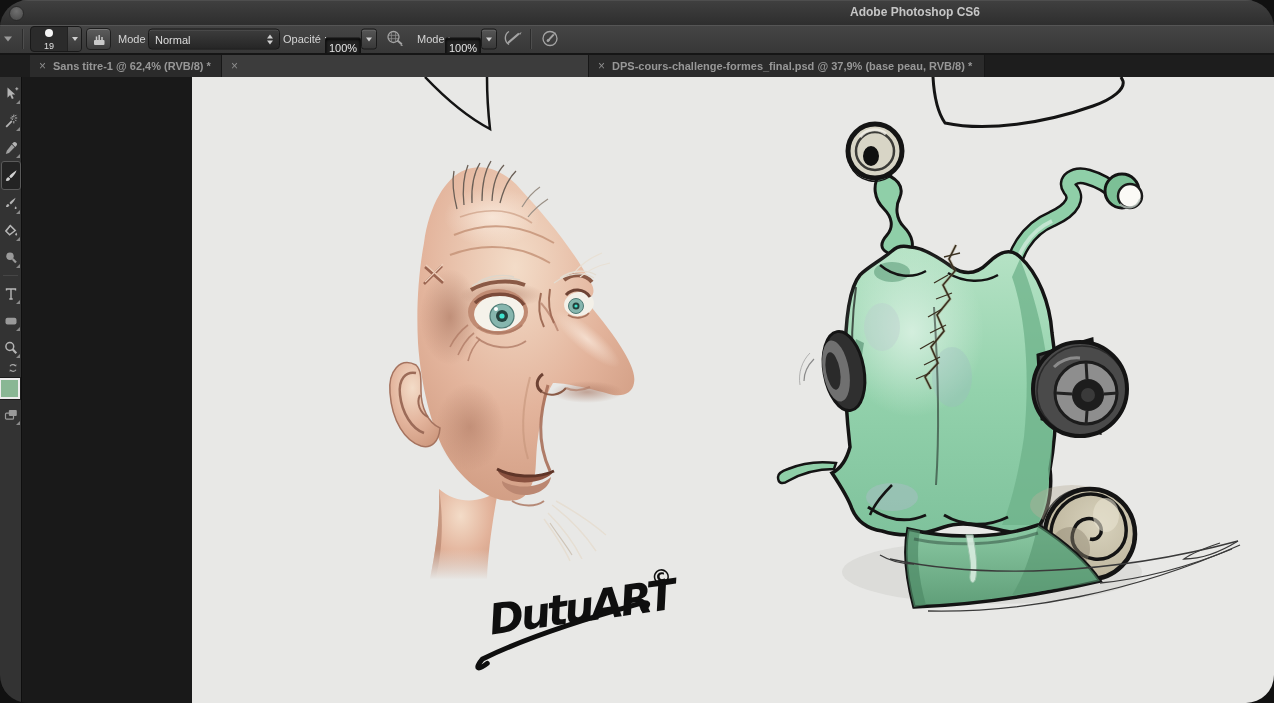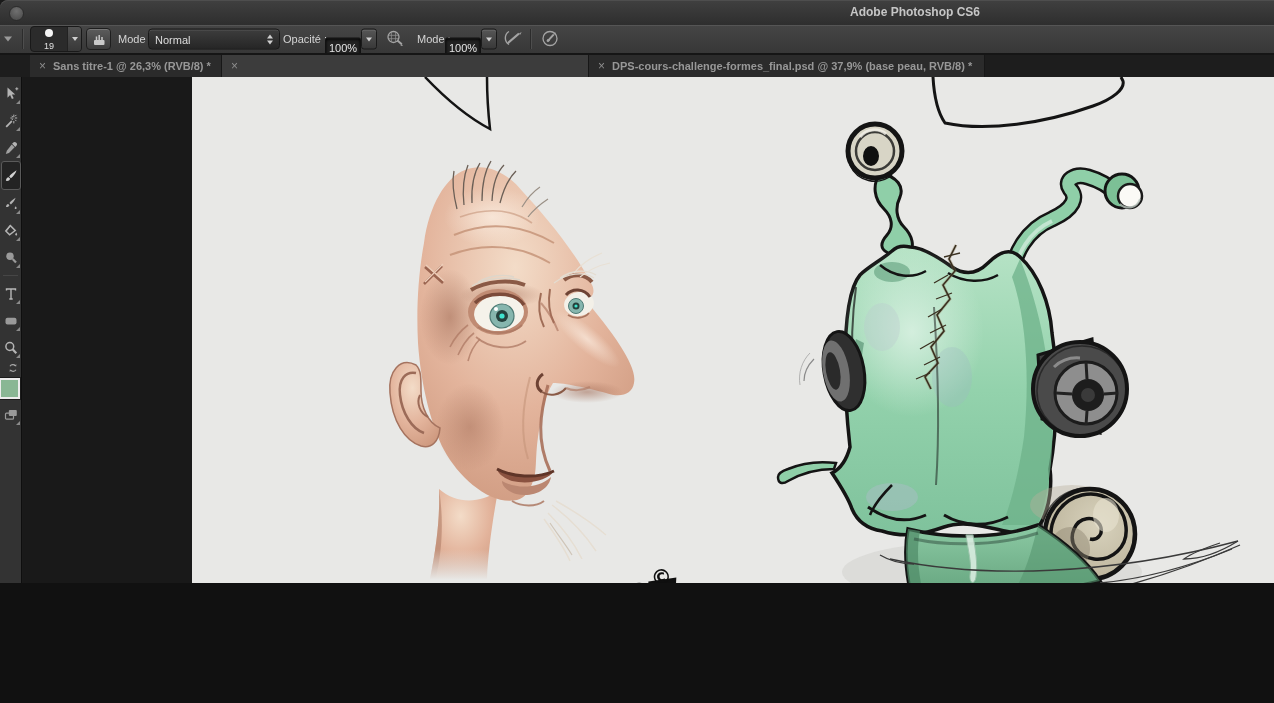--- a/index.html
+++ b/index.html
@@ -1,17 +1,17 @@
 <!DOCTYPE html>
 <html><head>
 <meta charset="utf-8">
 <style>
   html,body{margin:0;padding:0;background:#111;}
-  .app{position:relative;width:1274px;height:583px;overflow:hidden;background:#1a1a1a;
-       font-family:"Liberation Sans",sans-serif;-webkit-font-smoothing:antialiased;}
+  .app{position:relative;width:1274px;height:703px;overflow:hidden;background:#1a1a1a;
+       font-family:"Liberation Sans",sans-serif;border-radius:28px;-webkit-font-smoothing:antialiased;}
   
   .titlebar{position:absolute;top:0;left:0;right:0;height:25px;
     background:linear-gradient(#404040,#2e2e2e);border-bottom:1px solid #1b1b1b;
     border-radius:8px 0 0 0;box-shadow:inset 0 1px 0 #4e4e4e;}
   .win-dot{position:absolute;left:9px;top:6px;width:13px;height:13px;border-radius:50%;
     background:radial-gradient(circle at 50% 32%,#707070,#474747);border:1px solid #2b2b2b;}
   .win-title{position:absolute;left:845px;top:0;width:140px;line-height:25px;text-align:center;
     color:#c6c6c6;font-size:12px;font-weight:bold;white-space:nowrap;}
   
   .optionsbar{position:absolute;top:25px;left:0;right:0;height:28px;
@@ -150,21 +150,21 @@
         <path d="M7.2 14.6l6.4-7" stroke="#aaa" stroke-width="2"></path>
         <circle cx="8.3" cy="13.3" r="1.4" fill="#aaa"></circle>
         <path d="M13.6 7.6l1.8-2" stroke="#aaa" stroke-width="1.2"></path>
       </svg>
     </div>
   </div>
 
   <div class="tabbar">
     <div class="tab tab1">
       <span class="close">×</span>
-      <span>Sans titre-1 @ 26,3% (RVB/8) *</span>
+      <span>Sans titre-1 @ 62,4% (RVB/8) *</span>
     </div>
     <div class="tab tab2 active">
       <span class="close">×</span>
     </div>
     <div class="tab tab3">
       <span class="close">×</span>
       <span>DPS-cours-challenge-formes_final.psd @ 37,9% (base peau, RVB/8) *</span>
     </div>
   </div>
 

